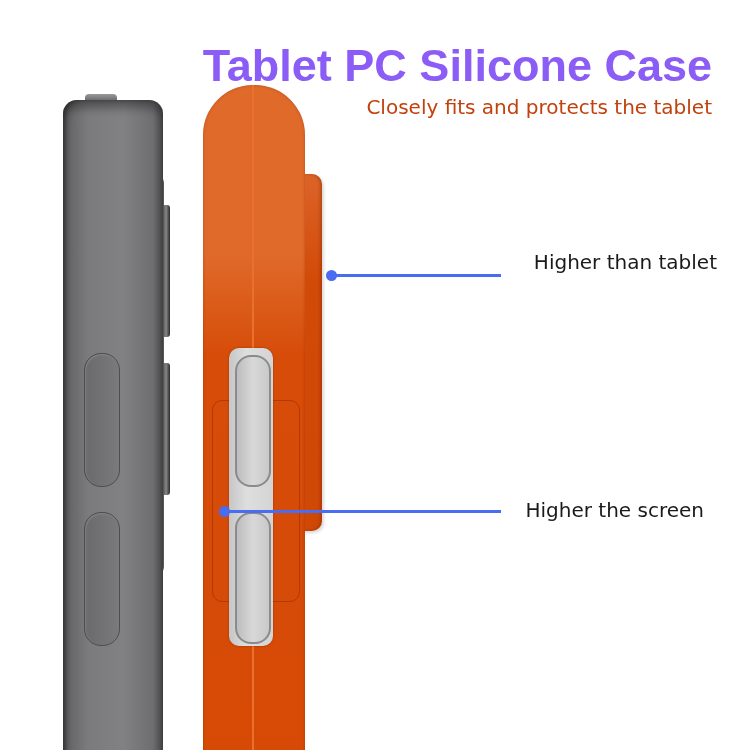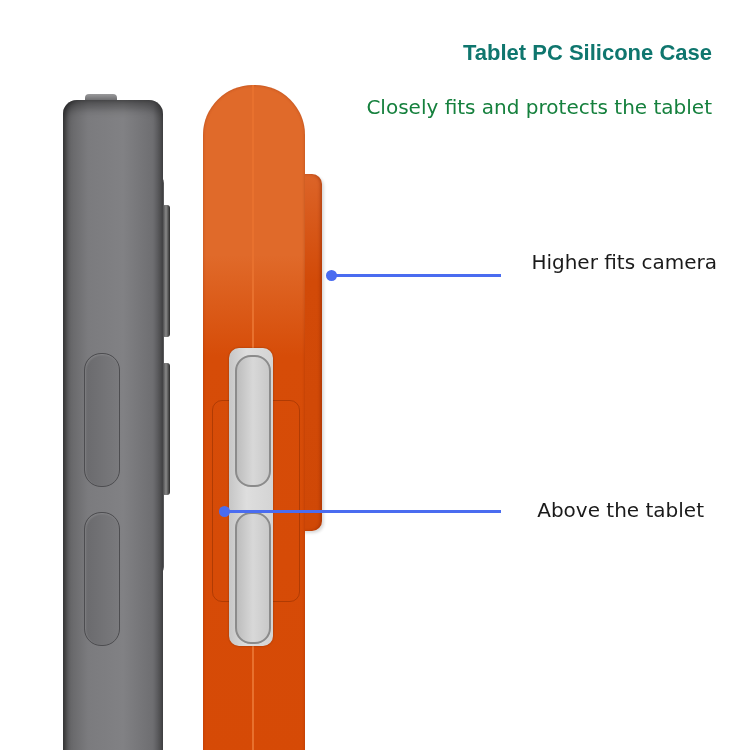--- a/index.html
+++ b/index.html
@@ -4,25 +4,25 @@
   <style>
     html, body { margin: 0; padding: 0; }
     body {
       width: 750px; height: 750px; position: relative; overflow: hidden;
       background: #ffffff;
       font-family: "DejaVu Sans", sans-serif;
     }
     .title {
       position: absolute; right: 38px; top: 40px;
       font-family: "Liberation Sans", sans-serif; font-weight: bold;
-      font-size: 22px; color: #0f766e; letter-spacing: 0px; white-space: nowrap;
+      font-size: 45px; color: #8b5cf6; letter-spacing: 0px; white-space: nowrap;
     }
     .subtitle {
       position: absolute; right: 38px; top: 95px;
-      font-family: "DejaVu Sans", sans-serif; font-size: 20px; color: #15803d; white-space: nowrap; margin-left: 24px;
+      font-family: "DejaVu Sans", sans-serif; font-size: 20px; color: #c2410c; white-space: nowrap; margin-left: 24px;
     }
     .callout-text {
       position: absolute; text-align: right; font-size: 20px; color: #1a1a1a;
       line-height: 31px; white-space: nowrap;
     }
     .callout-line { position: absolute; height: 3px; background: #4a6cf0; }
     .callout-dot { position: absolute; width: 11px; height: 11px; border-radius: 50%; background: #4a6cf0; }
 
     
     .tablet {
@@ -105,23 +105,23 @@
   <div class="case-cutout-shadow"></div>
   <div class="button-cover"></div>
   <div class="button-cover-key" style="top:355px;height:128px;"></div>
   <div class="button-cover-key" style="top:512px;height:128px;"></div>
 </div>
 
 <div>
   <div class="callout-dot" style="left:326px;top:270px;"></div>
   <div class="callout-line" style="left:331px;top:274px;width:170px;"></div>
   <div class="callout-text" style="right:33px;top:247px;">
-    <div>Higher fits camera</div>
+    <div>Higher than tablet</div>
   </div>
 </div>
 
 <div>
   <div class="callout-dot" style="left:219px;top:506px;"></div>
   <div class="callout-line" style="left:224px;top:510px;width:277px;"></div>
   <div class="callout-text" style="right:46px;top:495px;">
-    <div>Above the tablet</div>
+    <div>Higher the screen</div>
   </div>
 </div>
 
 </body></html>

